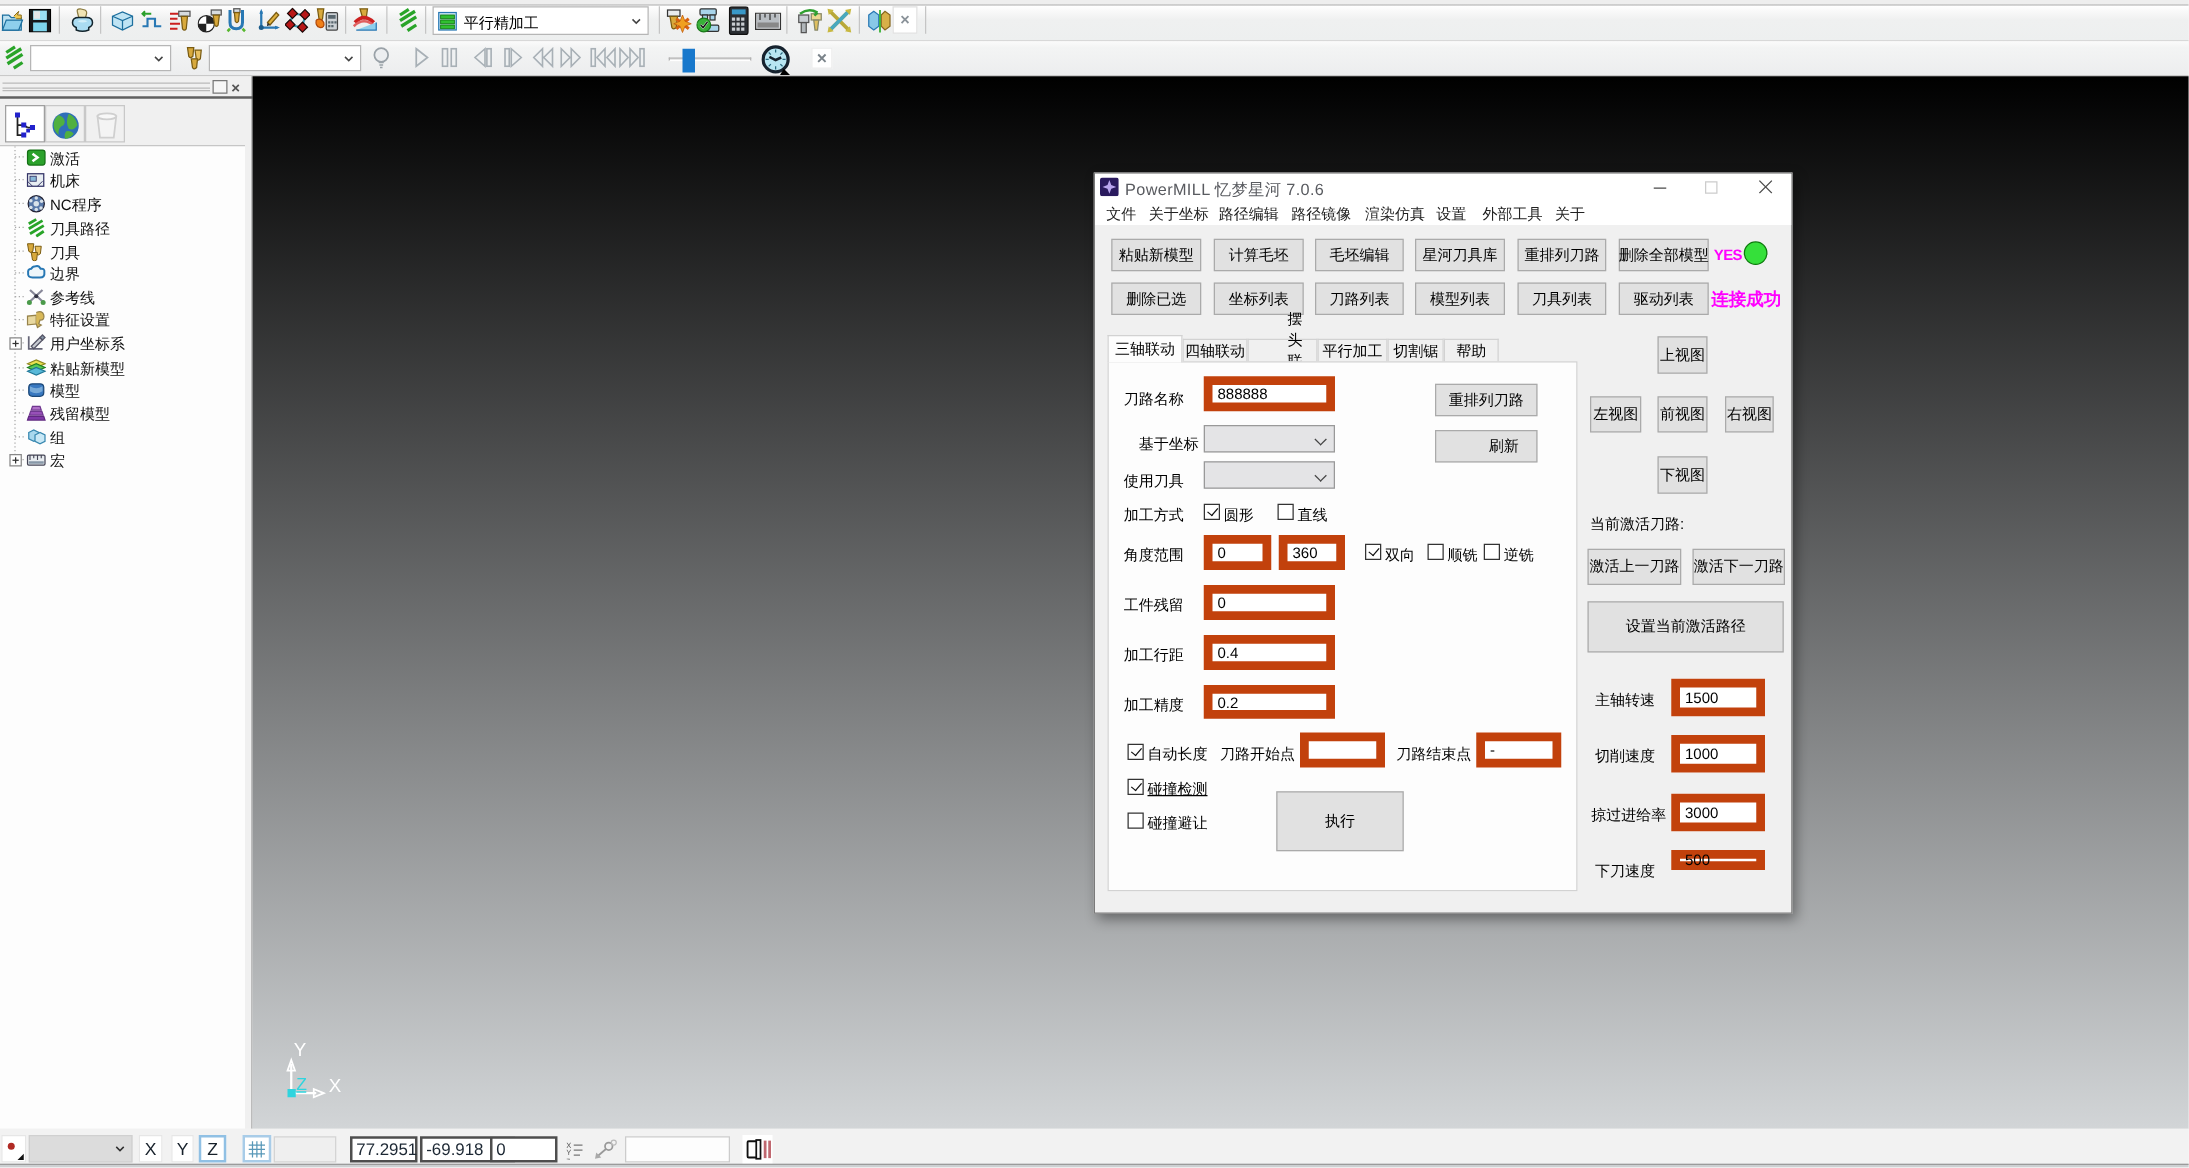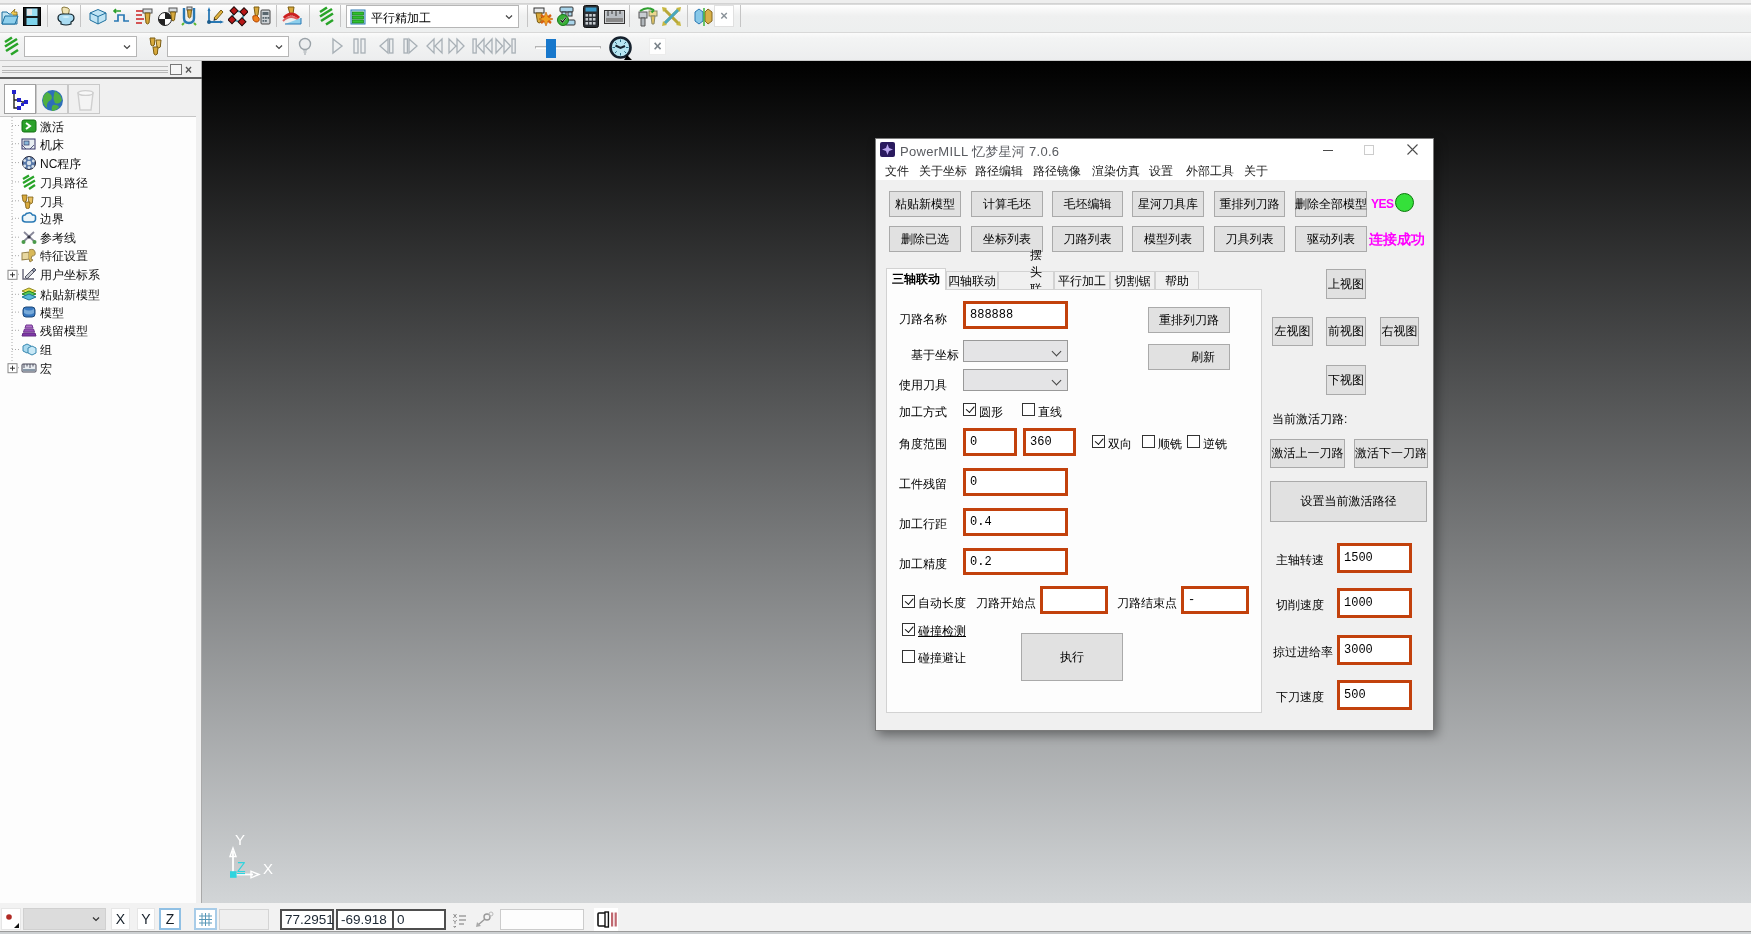--- a/index.html
+++ b/index.html
@@ -18,21 +18,21 @@
 .ti { position:absolute; left:40px; font-size:12px; color:#111; white-space:nowrap; }
 .tico { position:absolute; left:21px; width:16px; height:16px; }
 
 #vp { left:202px; top:61px; width:1549px; height:842px;
   background:linear-gradient(#000000, #d2d5d7); }
 
 #dlg { left:875px; top:138px; width:559px; height:593px; background:#f0f0f0; border:1px solid #7a7a7a; box-shadow:3px 4px 10px rgba(0,0,0,.4); }
 #dlgtitle { position:absolute; left:0; top:0; width:557px; height:41px; background:#fff; }
 #dlgtxt { position:absolute; left:24px; top:4px; font-size:13px; color:#595b60; letter-spacing:0.3px; }
 .btn { position:absolute; background:#e1e1e1; border:1px solid #aaaaaa; font-size:12px; color:#000; display:flex; align-items:center; justify-content:center; white-space:nowrap; }
-.fld { position:absolute; background:#fff; border:3px solid #c2410c; font-size:12px; color:#000; display:flex; align-items:center; padding-left:4px;font-family:Liberation Mono, monospace; }
+.fld { position:absolute; background:#fff; border:7px solid #c2410c; font-size:12px; color:#000; display:flex; align-items:center; padding-left:4px; }
 .lbl { position:absolute; font-size:12px; color:#000; white-space:nowrap; }
 .mag { color:#ff00ff; }
 .tab { position:absolute; background:#f0f0f0; border:1px solid #d2d2d2; border-bottom:none; font-size:12px; display:flex; align-items:center; justify-content:center; }
 .cbx { position:absolute; width:13px; height:13px; background:#fff; border:1px solid #333; }
 .cbx.on::after { content:""; position:absolute; left:1.5px; top:2px; width:7px; height:3.5px; border-left:1.8px solid #111; border-bottom:1.8px solid #111; transform:rotate(-50deg); }
 .dcombo { position:absolute; background:#e4e4e6; border:1px solid #999; }
 .dcombo::after { content:""; position:absolute; right:7px; top:7px; width:6px; height:6px; border-right:1.6px solid #444; border-bottom:1.6px solid #444; transform:rotate(45deg); }
 
 #sb { left:0; top:903px; width:1751px; height:28px; background:#f2f2f2; }
 #bstrip { left:0; top:931px; width:1751px; height:3px; background:#cdd0d2; border-top:1px solid #9b9b9b; }
@@ -477,21 +477,21 @@
     <div style="position:absolute;left:519px;top:54px;width:19px;height:19px;border-radius:50%;background:#35e03a;border:1px solid #0a7a0a;"></div>
 
     <div class="btn" style="left:13px;top:87px;width:72px;height:26px;">删除已选</div>
     <div class="btn" style="left:95px;top:87px;width:72px;height:26px;">坐标列表</div>
     <div class="btn" style="left:176px;top:87px;width:71px;height:26px;">刀路列表</div>
     <div class="btn" style="left:256px;top:87px;width:72px;height:26px;">模型列表</div>
     <div class="btn" style="left:338px;top:87px;width:71px;height:26px;">刀具列表</div>
     <div class="btn" style="left:419px;top:87px;width:72px;height:26px;">驱动列表</div>
     <div class="lbl mag" style="left:493px;top:92px;font-size:14px;font-weight:bold;">连接成功</div>
 
-    <div class="tab" style="left:10px;top:129px;width:60px;height:22px;background:#fdfdfd;z-index:3;font-weight:bold;">三轴联动</div>
+    <div class="tab" style="left:10px;top:129px;width:60px;height:22px;background:#fdfdfd;z-index:3;">三轴联动</div>
     <div class="tab" style="left:70px;top:132px;width:52px;height:19px;">四轴联动</div>
     <div class="tab" style="left:122px;top:132px;width:56px;height:19px;padding-left:31px;">摆头联动</div>
     <div class="tab" style="left:178px;top:132px;width:56px;height:19px;">平行加工</div>
     <div class="tab" style="left:234px;top:132px;width:45px;height:19px;">切割锯</div>
     <div class="tab" style="left:279px;top:132px;width:44px;height:19px;">帮助</div>
 
     <div style="position:absolute;left:10px;top:150px;width:376px;height:424px;background:#fdfdfd;border:1px solid #d2d2d2;z-index:2;"></div>
     <div style="z-index:4;position:absolute;left:0;top:0;width:559px;height:593px;pointer-events:none;">
 
       <div class="lbl" style="left:23px;top:172px;">刀路名称</div>
@@ -543,21 +543,21 @@
       <div class="btn" style="left:394px;top:300px;width:75px;height:29px;">激活上一刀路</div>
       <div class="btn" style="left:478px;top:300px;width:74px;height:29px;">激活下一刀路</div>
       <div class="btn" style="left:394px;top:342px;width:157px;height:41px;">设置当前激活路径</div>
       <div class="lbl" style="left:400px;top:413px;">主轴转速</div>
       <div class="fld" style="left:461px;top:404px;width:75px;height:30px;">1500</div>
       <div class="lbl" style="left:400px;top:458px;">切削速度</div>
       <div class="fld" style="left:461px;top:449px;width:75px;height:30px;">1000</div>
       <div class="lbl" style="left:397px;top:505px;">掠过进给率</div>
       <div class="fld" style="left:461px;top:496px;width:75px;height:30px;">3000</div>
       <div class="lbl" style="left:400px;top:550px;">下刀速度</div>
-      <div class="fld" style="left:461px;top:541px;width:75px;height:30px;">500</div>
+      <div class="fld" style="left:461px;top:541px;width:75px;height:16px;">500</div>
     </div>
   </div>
   <div id="sb" class="abs">
     <div class="abs" style="left:1px;top:5px;width:20px;height:22px;background:#fff;border:1px solid #e6e6e6;"></div>
       <svg class="abs" style="left:1px;top:5px" width="20" height="22">
         <circle cx="8" cy="9" r="2.8" fill="#b02a24"></circle>
         <path d="M13 20 L18 20 L18 15 Z" fill="#111"></path>
       </svg>
     <div class="combo" style="left:23px;top:5px;width:83px;height:22px;background:#dcdcdc;border:1px solid #d0d0d0;">
         <svg class="arr" viewBox="0 0 8 8">

